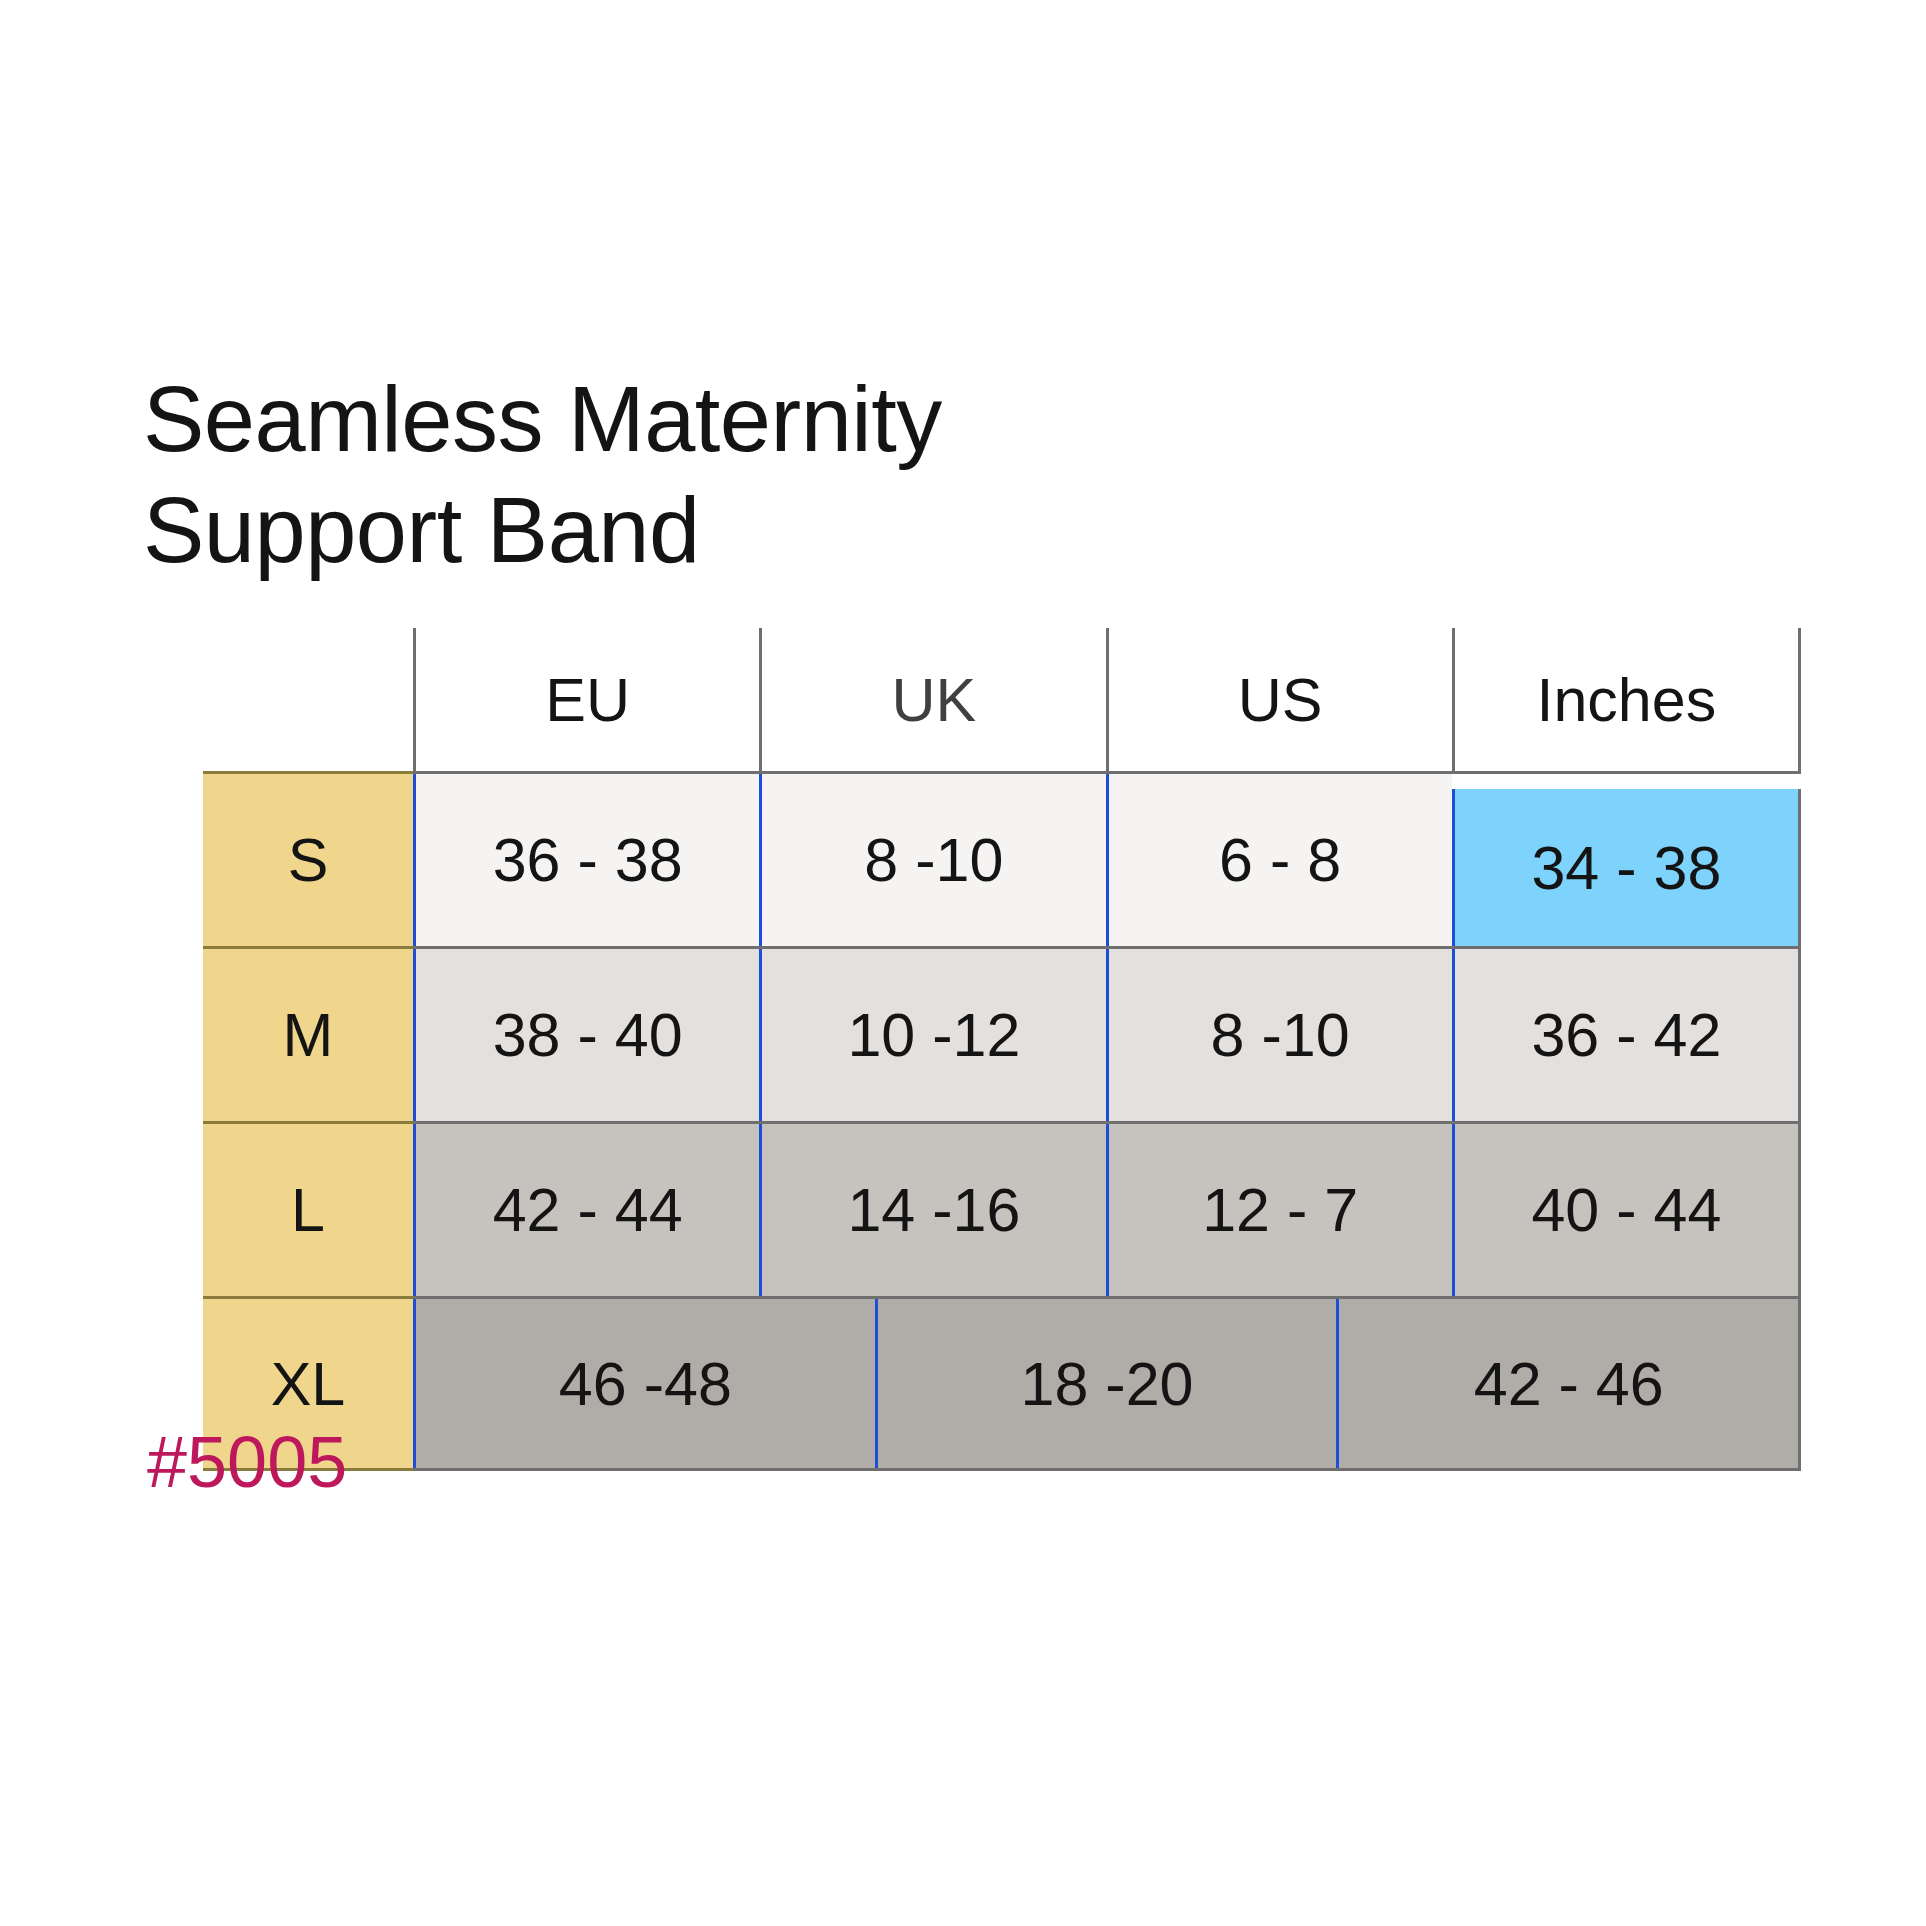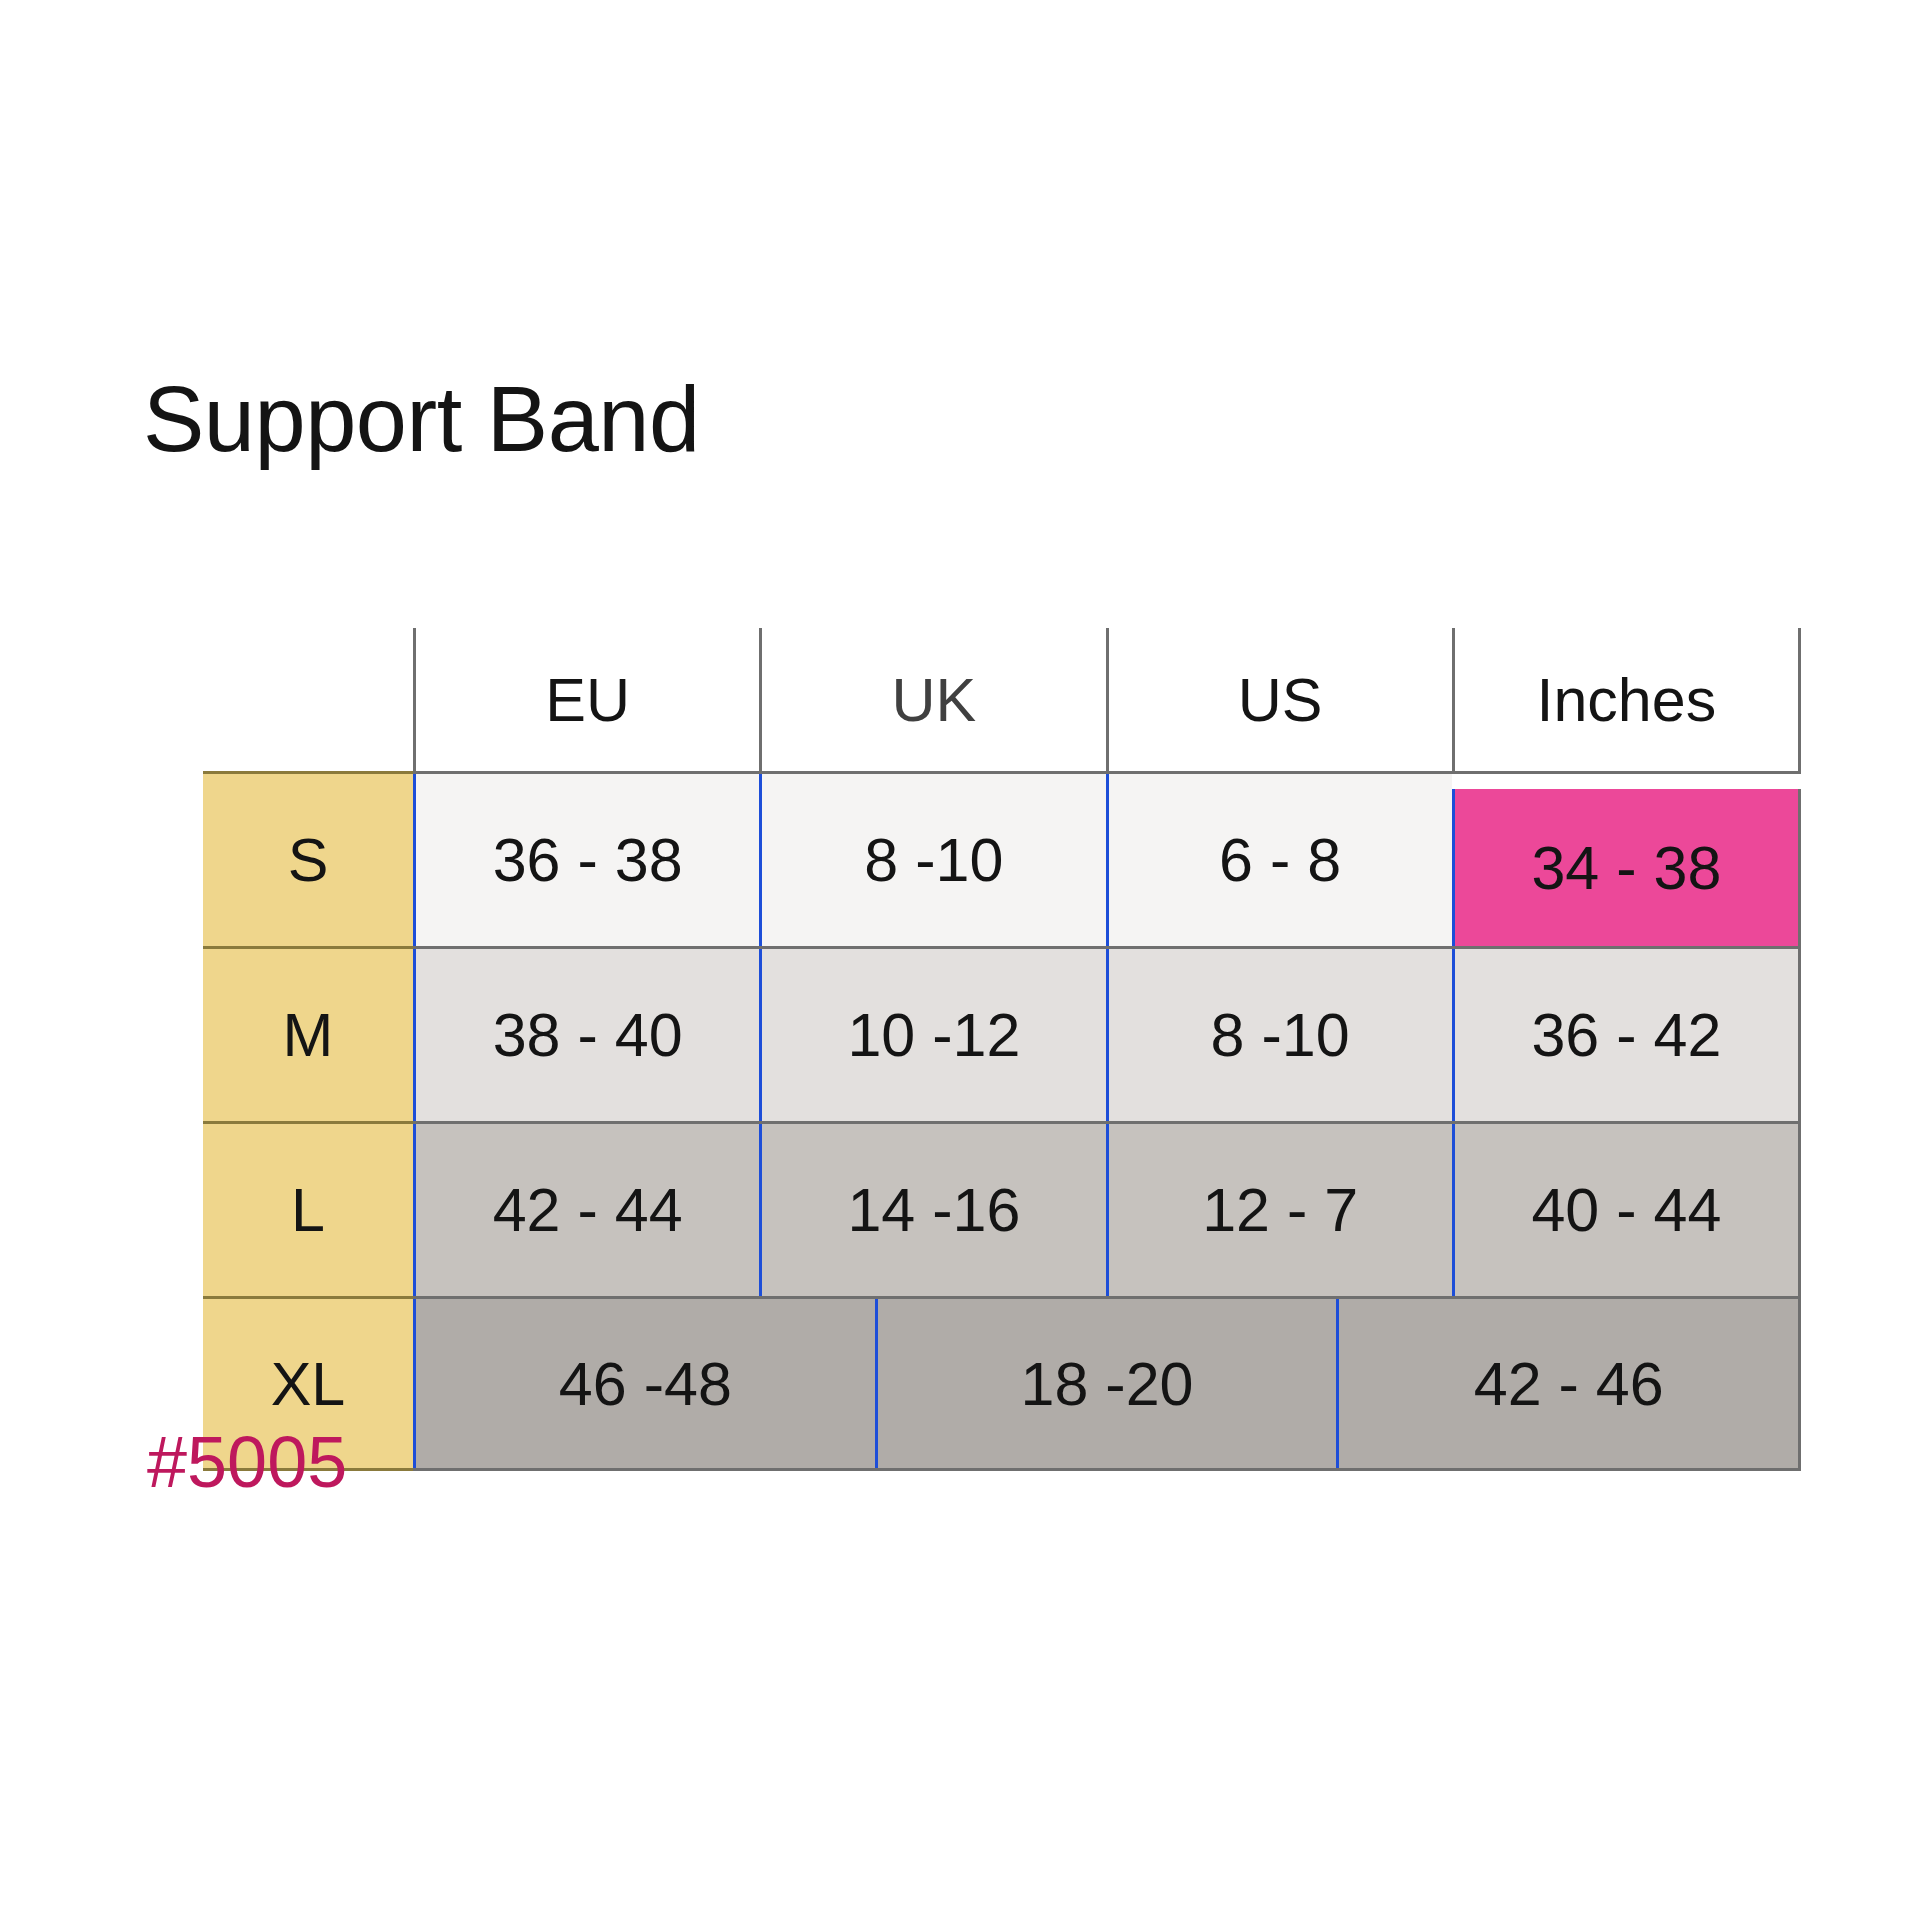--- a/index.html
+++ b/index.html
@@ -128,39 +128,40 @@
     font-size: 72px;
     color: #be185d;
   }
 </style>
 </head>
 <body>
 
 <div class="page">
 
   <div class="title-block">
+    <div class="title-line">Seamless Maternity</div>
     <div class="title-line">Support Band</div>
   </div>
 
   <div class="chart">
 
     <div class="chart-row header-row">
       <div class="size-cell" style="color: rgb(20, 20, 20);"></div>
       <div class="data-cell" style="color: rgb(20, 20, 20); border-left-color: rgb(111, 111, 111); border-right-color: rgb(111, 111, 111);">EU</div>
       <div class="data-cell" style="color: #404040; border-left-color: rgb(111, 111, 111); border-right-color: rgb(111, 111, 111);">UK</div>
       <div class="data-cell" style="color: rgb(20, 20, 20); border-left-color: rgb(111, 111, 111); border-right-color: rgb(111, 111, 111);">US</div>
       <div class="data-cell last" style="color: rgb(20, 20, 20); border-left-color: rgb(111, 111, 111); border-right-color: rgb(111, 111, 111);">Inches</div>
     </div>
 
     <div class="chart-row body-row">
       <div class="size-cell" style="background: rgb(239, 214, 140); border-top-color: rgb(138, 122, 60); color: rgb(20, 20, 20);">S</div>
       <div class="data-cell" style="background: rgb(245, 244, 243); color: rgb(20, 20, 20);">36 - 38</div>
       <div class="data-cell" style="background: rgb(245, 244, 243); color: rgb(20, 20, 20);">8 -10</div>
       <div class="data-cell" style="background: rgb(245, 244, 243); color: rgb(20, 20, 20);">6 - 8</div>
-      <div class="data-cell last" style="background: #ec4899; color: rgb(20, 20, 20); margin-top: 15px;">34 - 38</div>
+      <div class="data-cell last" style="background: #7dd3fc; color: rgb(20, 20, 20); margin-top: 15px;">34 - 38</div>
     </div>
 
     <div class="chart-row body-row">
       <div class="size-cell" style="background: rgb(239, 214, 140); border-top-color: rgb(138, 122, 60); color: rgb(20, 20, 20);">M</div>
       <div class="data-cell" style="background: rgb(227, 224, 222); color: rgb(20, 20, 20);">38 - 40</div>
       <div class="data-cell" style="background: rgb(227, 224, 222); color: rgb(20, 20, 20);">10 -12</div>
       <div class="data-cell" style="background: rgb(227, 224, 222); color: rgb(20, 20, 20);">8 -10</div>
       <div class="data-cell last" style="background: rgb(227, 224, 222); color: rgb(20, 20, 20);">36 - 42</div>
     </div>
 

